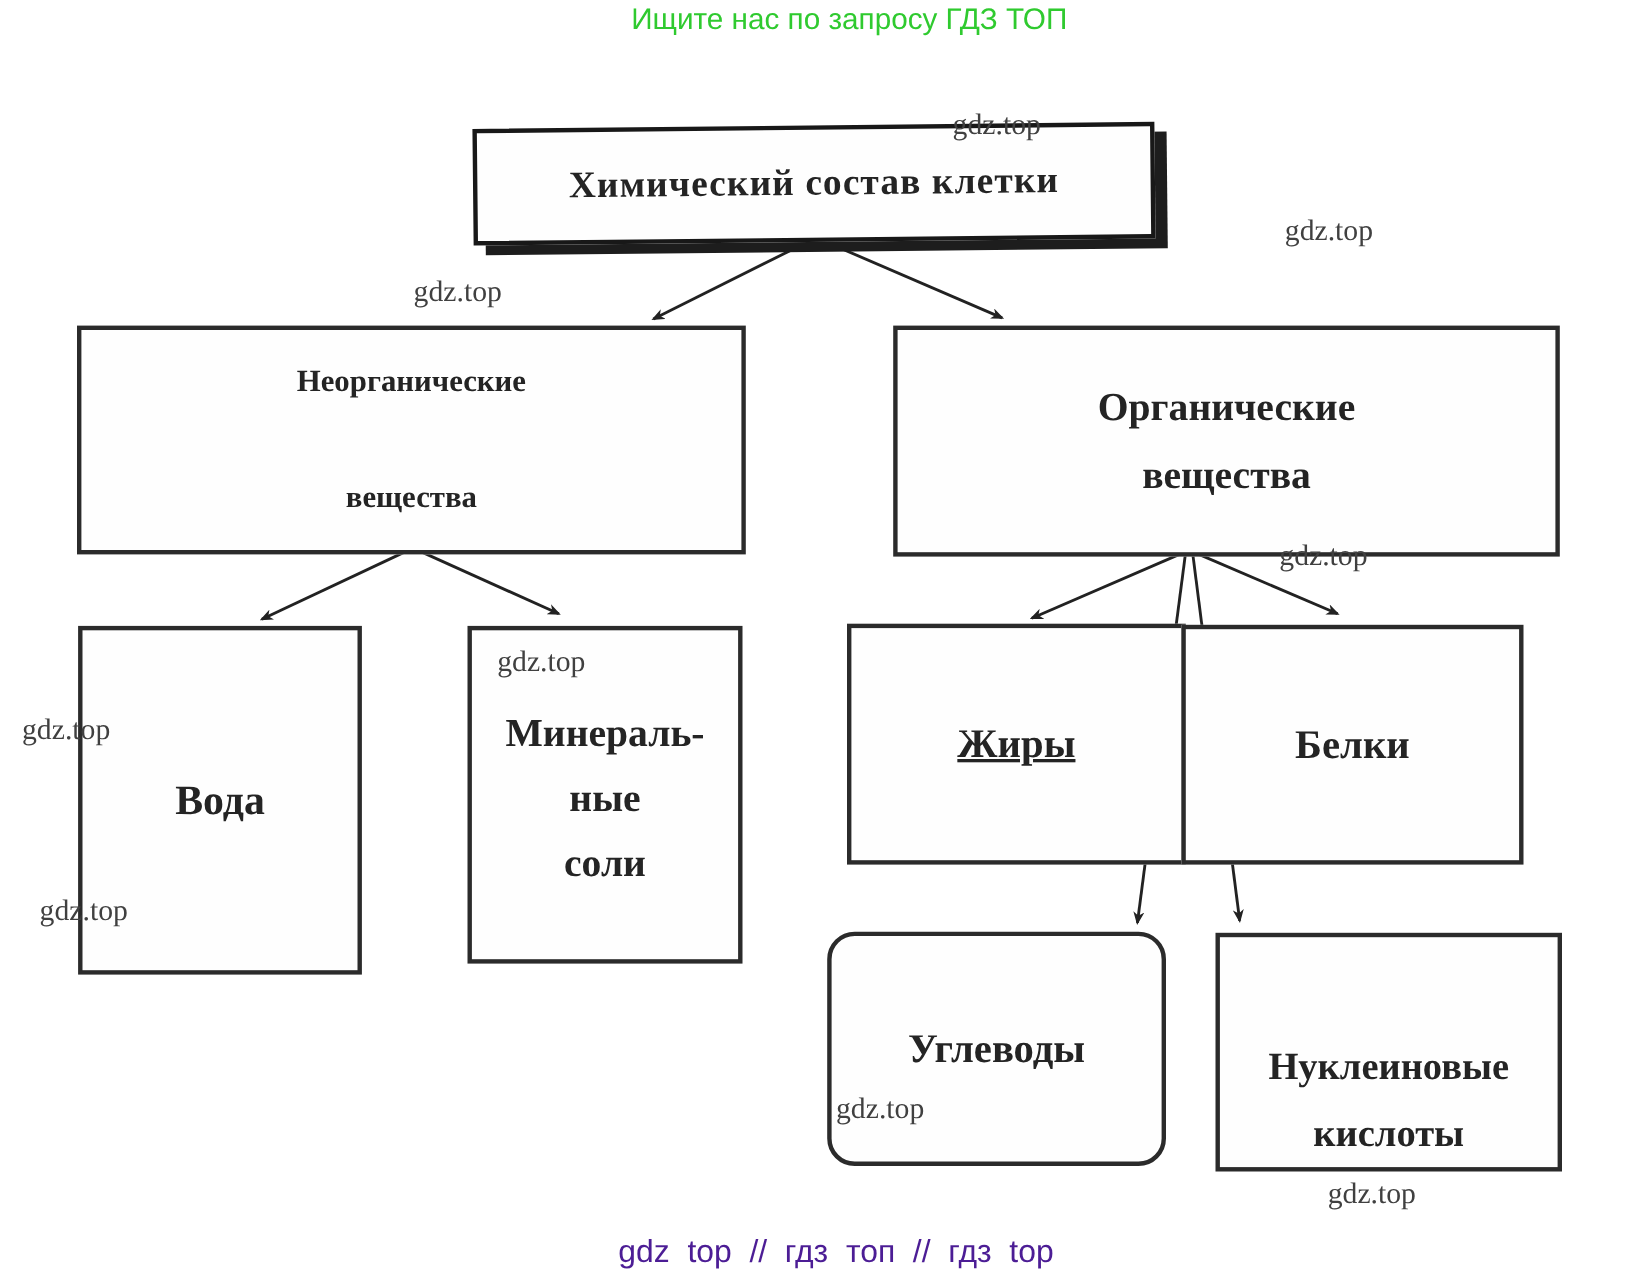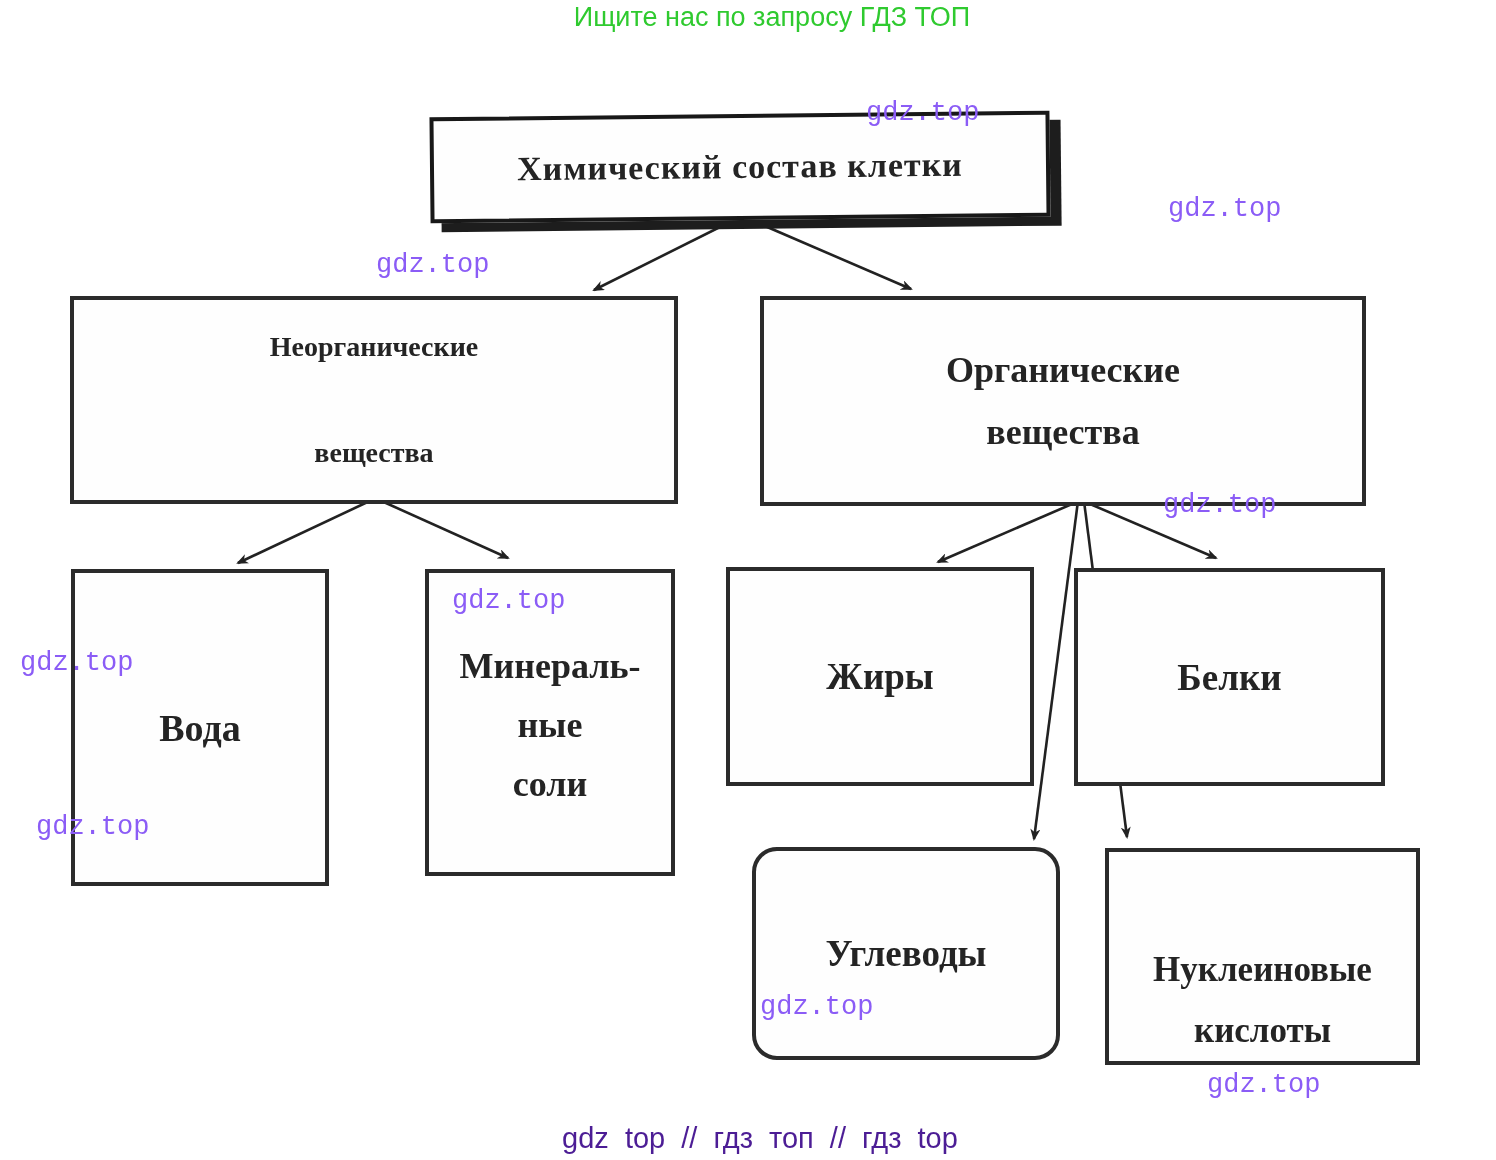--- a/index.html
+++ b/index.html
@@ -9,40 +9,40 @@
   }
   .promo{
     position:absolute;left:0;top:2px;width:100%;text-align:center;
     font-size:27px;color:#2fca2f;font-weight:400;padding-left:24px;
   }
   .footer-links{
     position:absolute;left:12px;top:1122px;width:100%;text-align:center;
     font-size:29px;color:#4c1d95;word-spacing:8px;
   }
   .wm{
-    position:absolute;font-size:27px;color:#8b5cf6;white-space:nowrap;
-    font-family:Liberation Mono, monospace;z-index:30;
+    position:absolute;font-size:27px;color:#404040;white-space:nowrap;
+    font-family:Liberation Serif, serif;z-index:30;
   }
   .node{
     position:absolute;background:#fefefe;border:4px solid #2b2b2b;
     display:flex;flex-direction:column;align-items:center;justify-content:center;
     color:#242424;font-family:"Liberation Serif", serif;font-weight:bold;
     text-align:center;z-index:10;
   }
   .node .ln{display:block;}
   .root-box{
     left:430px;top:114px;width:612px;height:98px;
     border:4px solid #181818;box-shadow:11px 9px 0 #1d1d1d;
     transform:rotate(-0.6deg);font-size:34px;letter-spacing:1px;
   }
   .inorganic-box{left:70px;top:296px;width:600px;height:200px;font-size:28px;line-height:62px;gap:44px;}
-  .organic-box{left:760px;top:296px;width:598px;height:202px;font-size:36px;line-height:62px;}
+  .organic-box{left:812px;top:296px;width:598px;height:202px;font-size:36px;line-height:62px;}
   .water-box{left:71px;top:569px;width:250px;height:309px;font-size:38px;}
   .salts-box{left:425px;top:569px;width:250px;height:307px;font-size:36px;line-height:59px;padding-top:6px;box-sizing:border-box;}
-  .fats-box{left:726px;top:567px;width:300px;height:211px;font-size:37px;}
+  .fats-box{left:770px;top:567px;width:300px;height:211px;font-size:37px;text-decoration:underline;}
   .proteins-box{left:1074px;top:568px;width:303px;height:210px;font-size:37px;}
   .carbs-box{left:752px;top:847px;width:300px;height:205px;font-size:37px;border-radius:25px;}
   .nucleic-box{left:1105px;top:848px;width:307px;height:209px;font-size:35px;line-height:61px;justify-content:flex-end;}
   svg.arrows{position:absolute;left:0;top:0;z-index:5;}
 </style>
 </head>
 <body>
 
 <div class="promo">Ищите нас по запросу ГДЗ ТОП</div>
 

